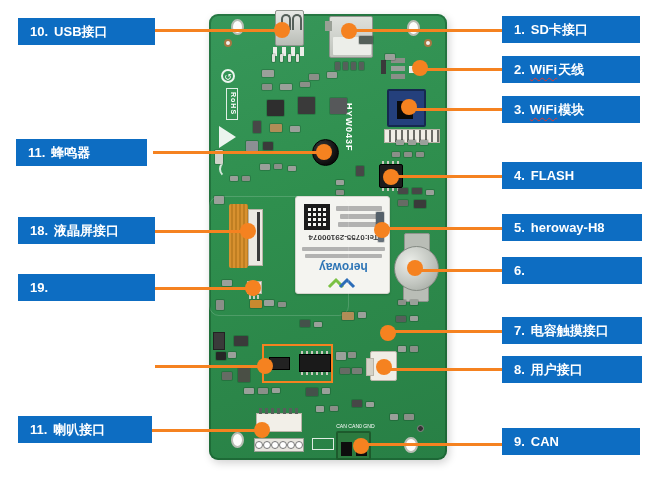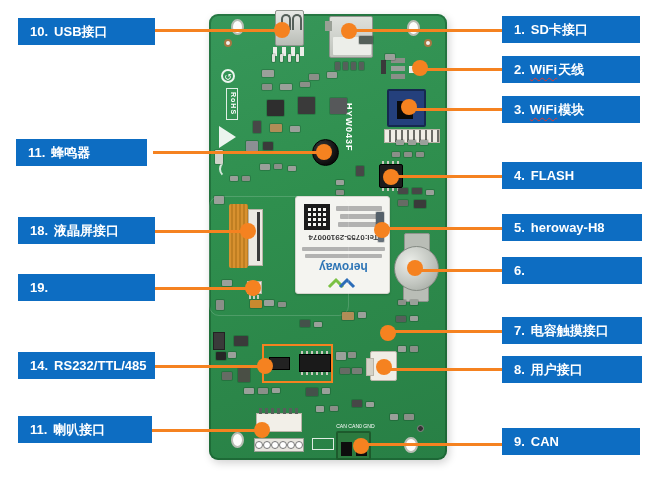--- a/index.html
+++ b/index.html
@@ -253,25 +253,20 @@
   <div class="cline" style="left:155px;top:230px;width:94px"></div>
   <div class="cdot" style="left:240px;top:223px"></div>
 
   <div class="callout" style="left:18px;top:274px;width:137px">
       <span class="num">19.</span>
       <span class="wavy"></span>
     </div>
   <div class="cline" style="left:155px;top:287px;width:99px"></div>
   <div class="cdot" style="left:245px;top:280px"></div>
 
-  <div class="callout" style="left:18px;top:352px;width:137px">
-      <span class="num">14.</span>
-      <span class="wavy"></span>
-      <span class="txt">RS232/TTL/485</span>
-    </div>
   <div class="cline" style="left:155px;top:365px;width:111px"></div>
   <div class="cdot" style="left:257px;top:358px"></div>
 
   <div class="callout" style="left:18px;top:416px;width:134px">
       <span class="num">11.</span>
       <span class="wavy"></span>
       <span class="txt">喇叭接口</span>
     </div>
   <div class="cline" style="left:152px;top:429px;width:110px"></div>
   <div class="cdot" style="left:254px;top:422px"></div>

